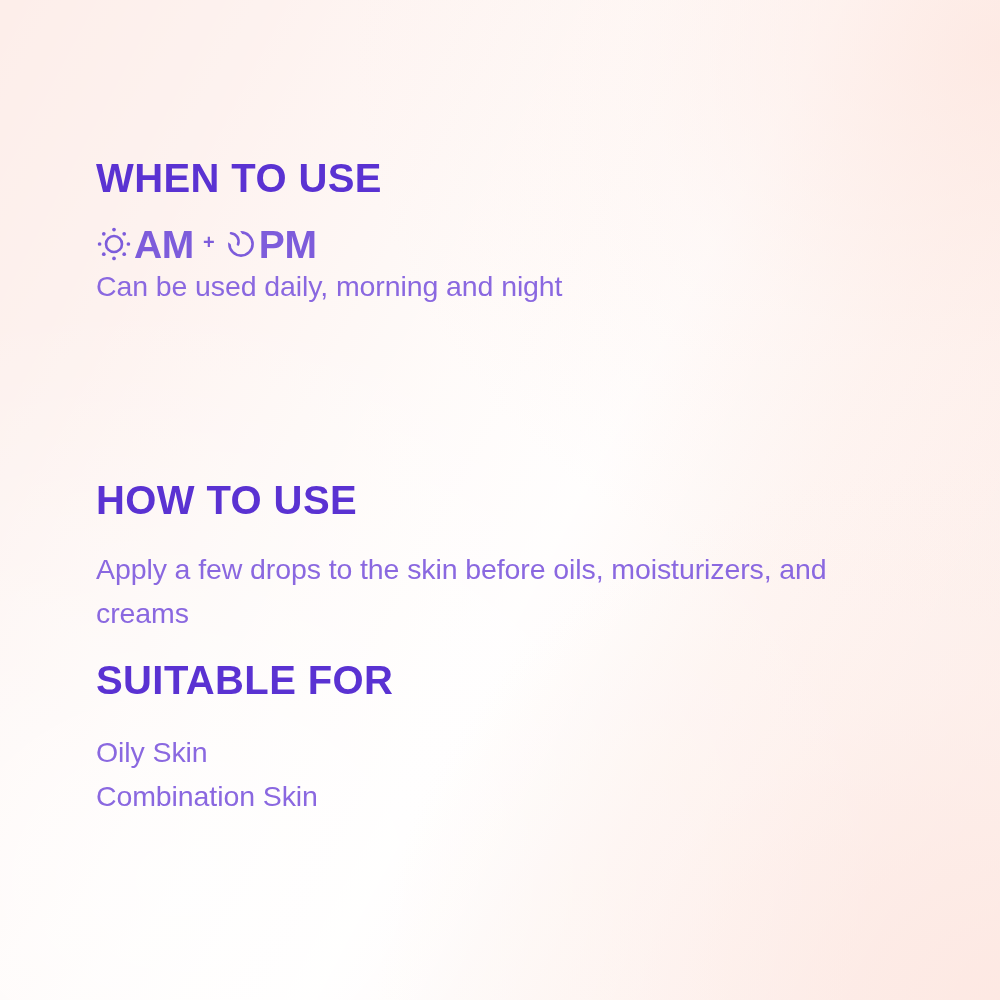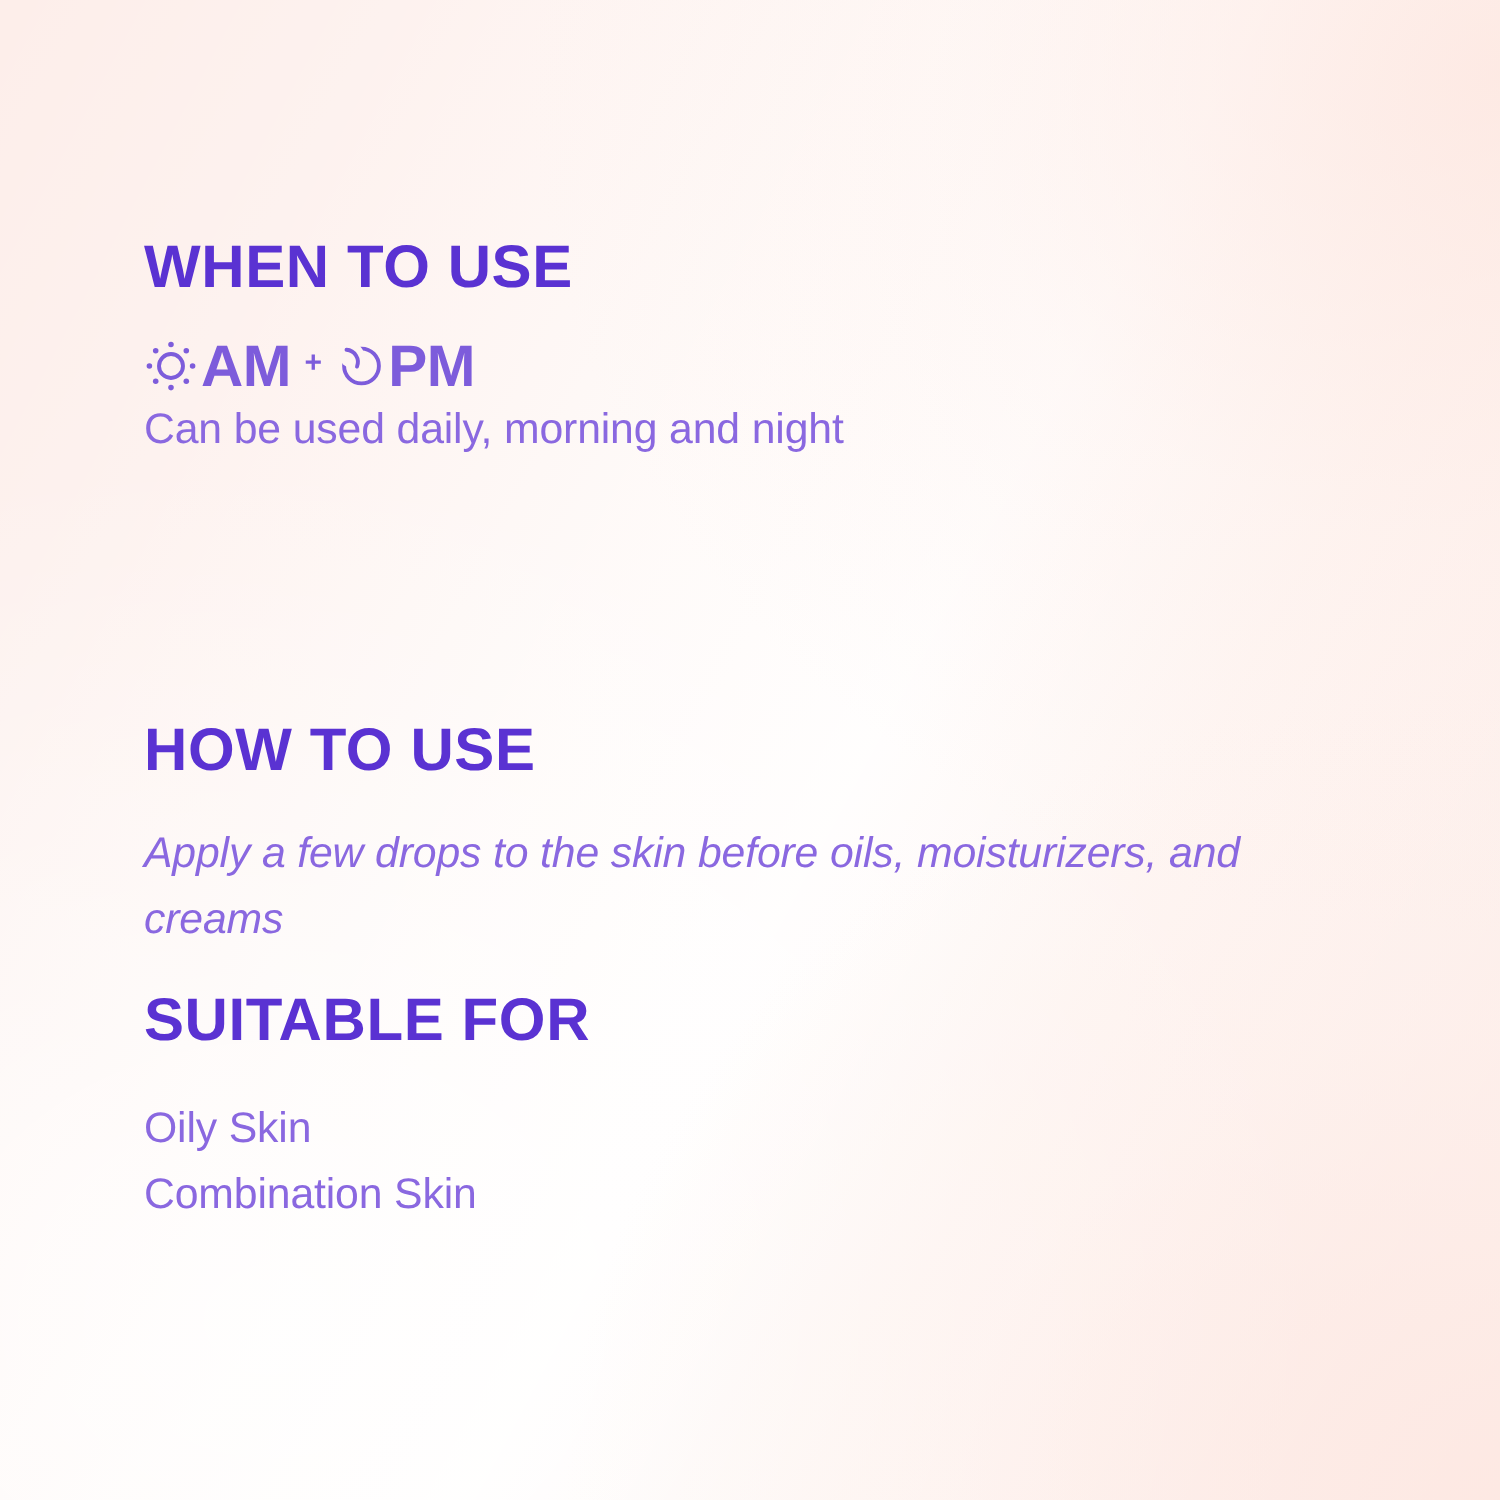--- a/index.html
+++ b/index.html
@@ -118,21 +118,21 @@
   .body-text {
     font-family: "Liberation Sans", sans-serif;
     font-weight: 400;
     font-size: 28.5px;
     line-height: 1.55;
     color: #8a68e0;
     margin: 0;
     letter-spacing: -0.1px;
   }
   #when-note { margin-top: 0; }
-  #how-body  { margin-top: 27px; max-width: 760px; font-style: italic; }
+  #how-body  { margin-top: 27px; max-width: 760px; }
   #suit-list { margin-top: 30px; }
   .suit-line { display: block; }
 </style>
 </head>
 <body>
 
 <div class="canvas">
 
   <div class="sheen-a"></div>
   <div class="sheen-b"></div>

